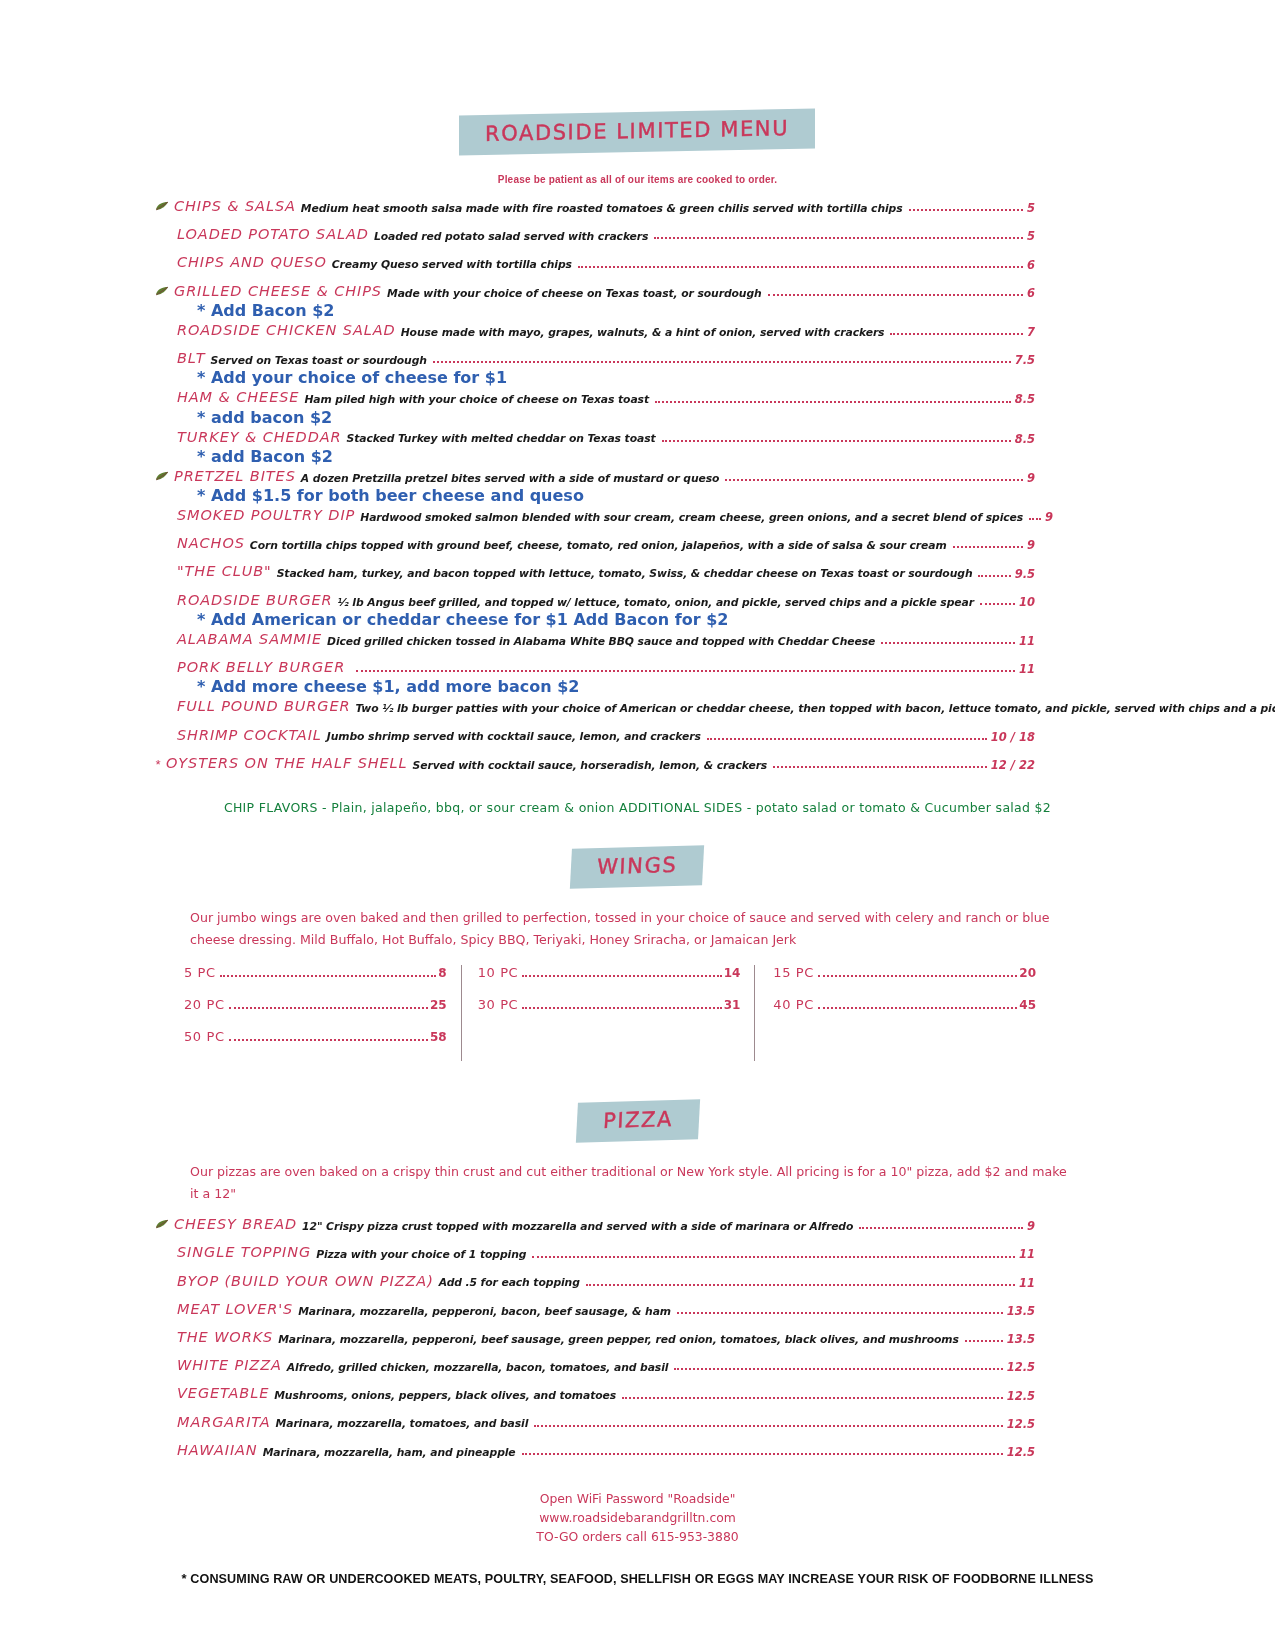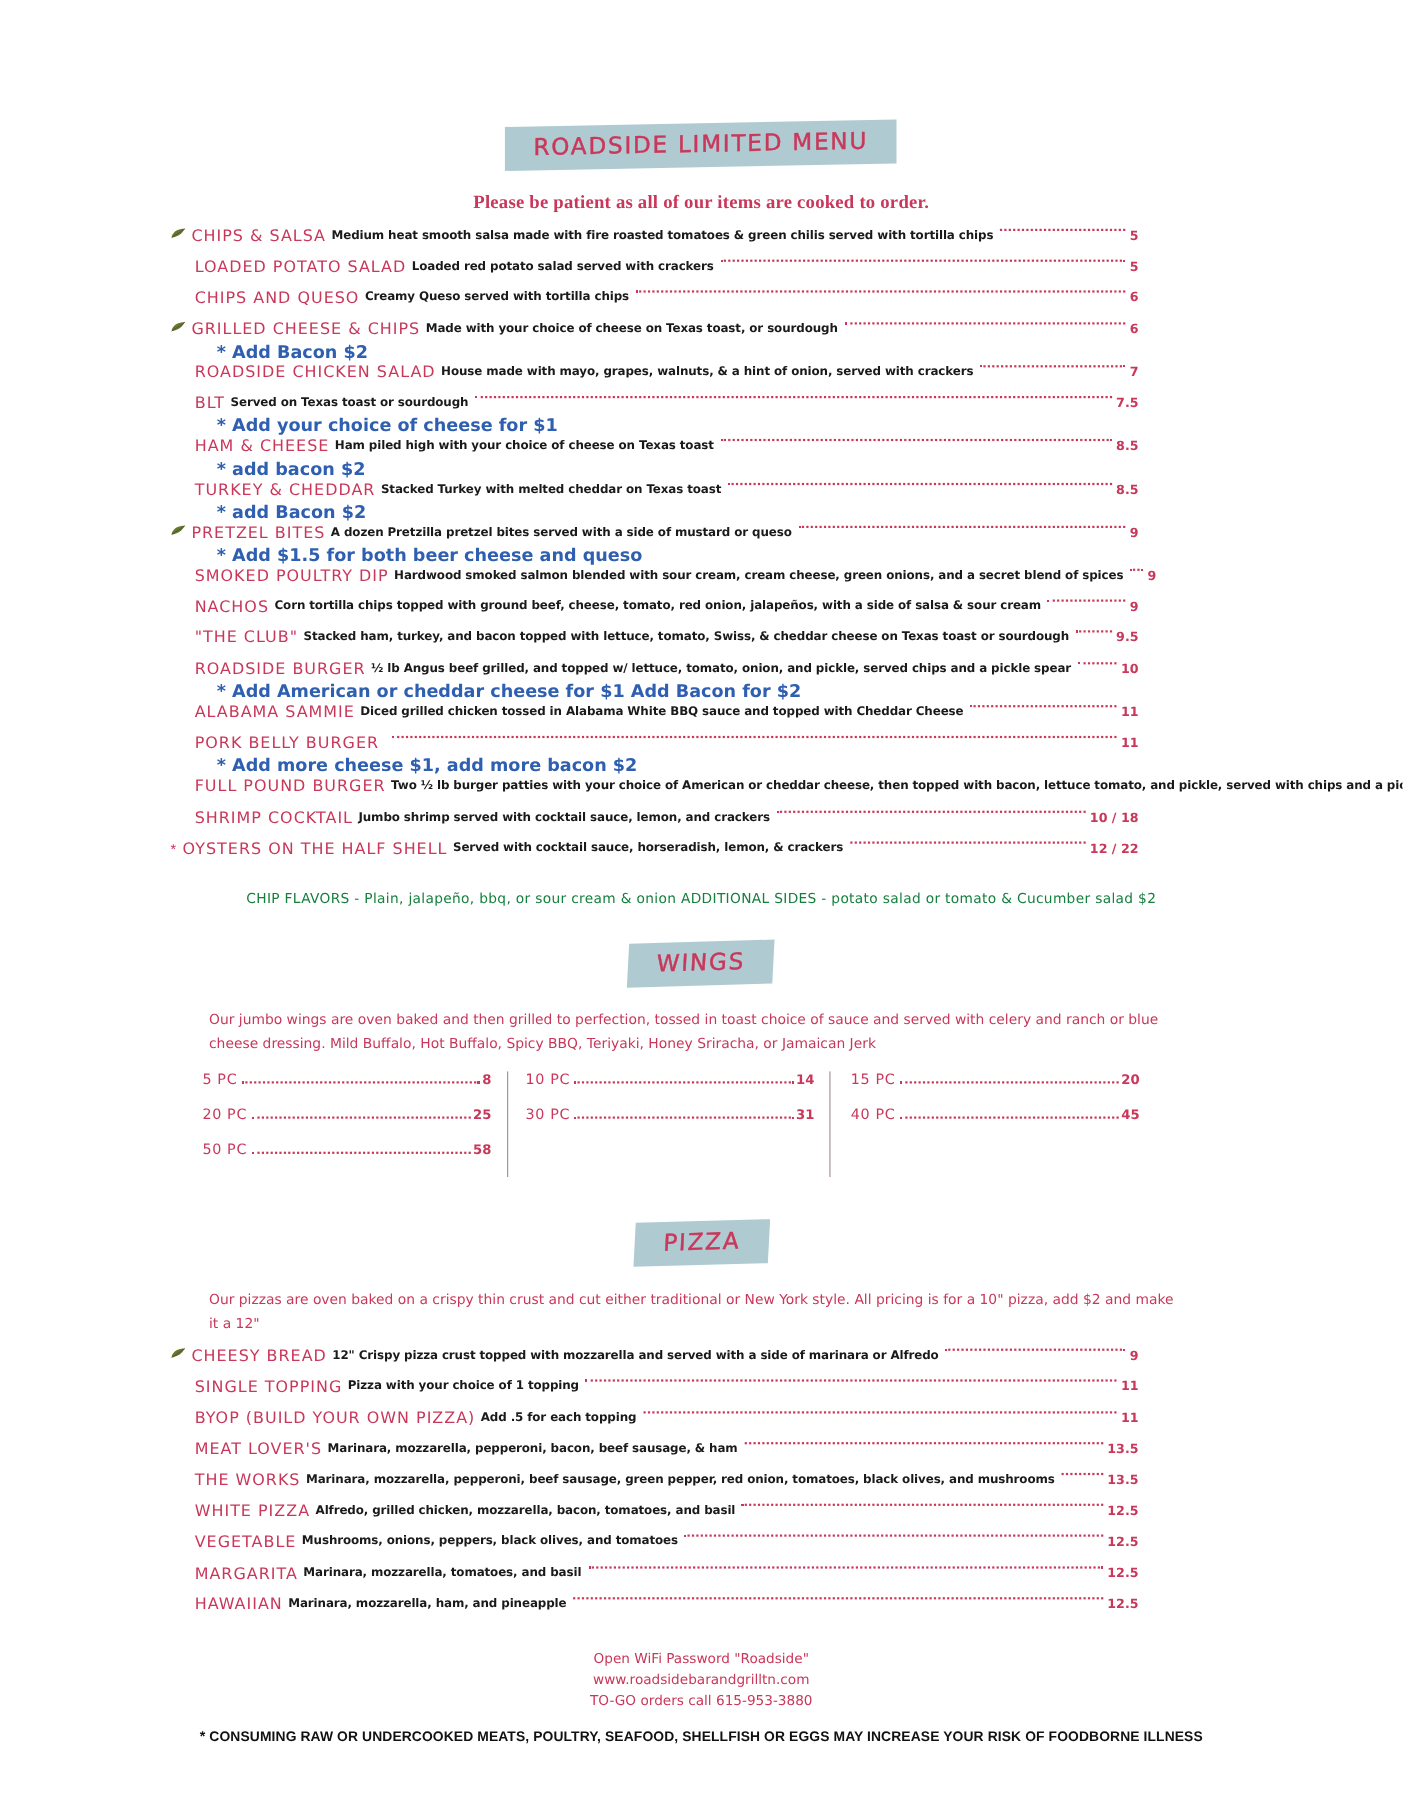--- a/index.html
+++ b/index.html
@@ -33,35 +33,36 @@
     -webkit-text-stroke: 0.4px #c9375a;
   }
   .banner.skew-a { transform: skewY(-1.1deg); }
   .banner.skew-b { transform: skewX(-3deg) skewY(-1.6deg); }
   .banner.skew-a .banner-title,
   .banner.skew-b .banner-title { display:block; }
 
   .subtitle {
     text-align: center;
     color: #c9375a;
-    font-size: 17px;
+    font-size: 10px;
     font-weight: bold;
     letter-spacing: 0.2px;
     margin-top: 22px;
-    font-family: Liberation Serif, serif;
+    font-family: Liberation Sans, sans-serif;
   }
 
   
   .menu { margin: 14px 0 0 0; padding: 0 220px 0 155px; }
   .row {
     display: flex;
-    align-items: flex-start;
+    align-items: flex-end;
     width: 880px;
     margin: 0 0 2px 0;
     line-height: 1.05;
+    font-style: italic;
   }
   .row.indent { padding-left: 22px; }
   .leaf {
     flex: 0 0 auto;
     width: 17px;
     margin-right: 2px;
     color: #5c7a2b;
     font-size: 10px;
     line-height: 1;
     position: relative;
@@ -385,21 +386,21 @@
     </div>
 
   <div class="chipflavors">CHIP FLAVORS - Plain, jalapeño, bbq, or sour cream &amp; onion ADDITIONAL SIDES - potato salad or tomato &amp; Cucumber salad $2</div>
 
   <div class="section-gap-1"></div>
   <div class="banner-wrap">
     <div class="banner skew-b">
       <span class="banner-title">WINGS</span>
     </div>
   </div>
-  <div class="section-note">Our jumbo wings are oven baked and then grilled to perfection, tossed in toast choice of sauce and served with celery and ranch or blue cheese dressing.  Mild Buffalo, Hot Buffalo, Spicy BBQ, Teriyaki, Honey Sriracha, or Jamaican Jerk</div>
+  <div class="section-note">Our jumbo wings are oven baked and then grilled to perfection, tossed in your choice of sauce and served with celery and ranch or blue cheese dressing.  Mild Buffalo, Hot Buffalo, Spicy BBQ, Teriyaki, Honey Sriracha, or Jamaican Jerk</div>
   <div class="wings-grid" id="wings-grid">
       <div class="wings-col">
         <div class="wrow">
           <span class="wlabel">5 PC</span>
           <span class="dots"></span>
           <span class="wprice">8</span>
         </div>
         <div class="wrow">
           <span class="wlabel">20 PC</span>
           <span class="dots"></span>

